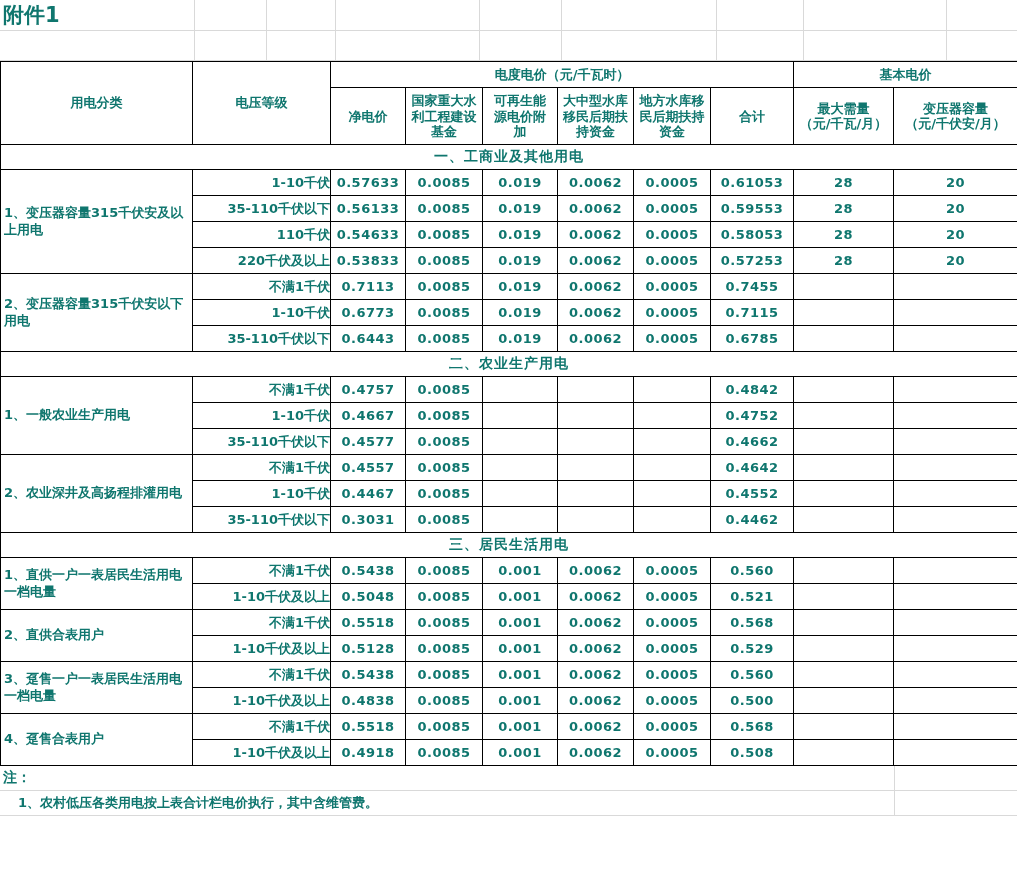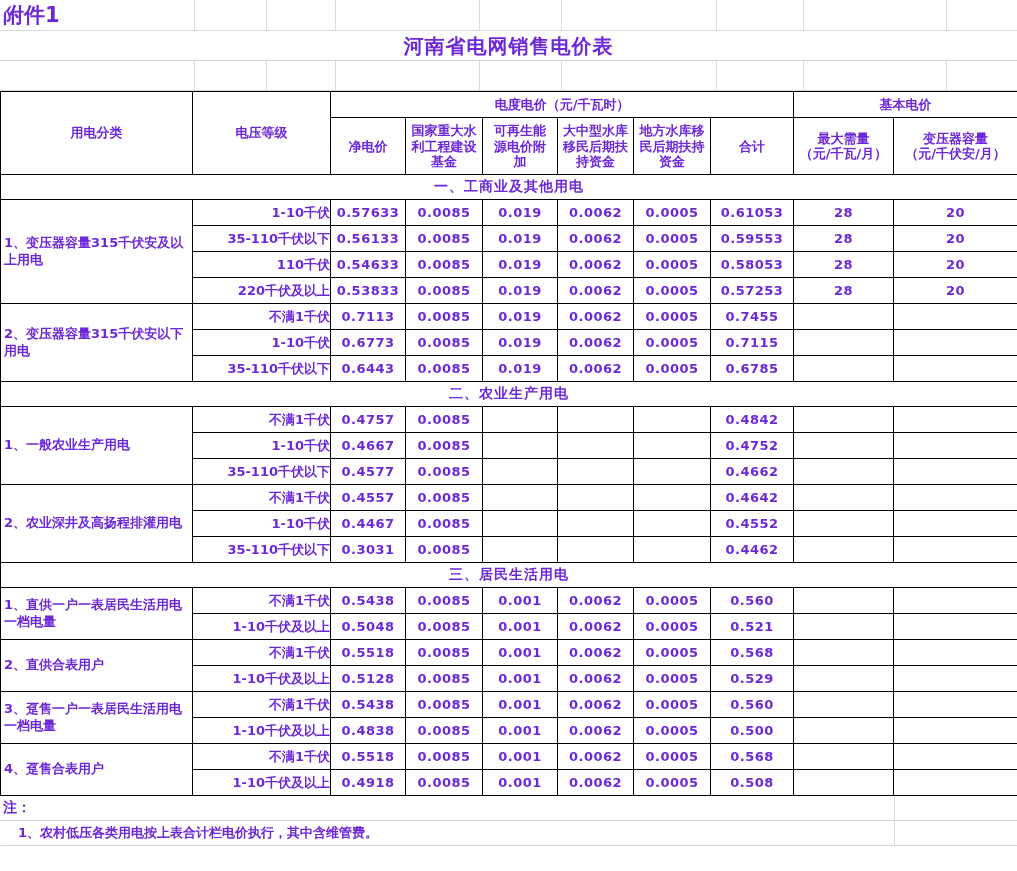--- a/index.html
+++ b/index.html
@@ -1,19 +1,19 @@
 <!DOCTYPE html>
 <html><head>
 <meta charset="utf-8">
 <style>
   html,body { margin:0; padding:0; background:#fff; }
   #page {
     position:relative; width:1017px; height:871px; background:#fff;
     font-family:"DejaVu Sans","Liberation Sans",sans-serif;
-    font-weight:bold; color:#6d28d9; overflow:hidden;border-radius:27px;
+    font-weight:bold; color:#0f766e; overflow:hidden;
   }
   
   .toprow { position:relative; box-sizing:border-box; border-bottom:1px solid #d9d9d9; }
   #toprow1 { height:31px; }
   #toprow2 { height:30px; text-align:center; }
   #toprow3 { height:30px; }
   .attach { font-size:21px; line-height:30px; padding-left:3px; display:inline-block; }
   .doc-title { font-size:20px; line-height:30px; letter-spacing:1px; }
   .vline { position:absolute; top:0; width:1px; height:100%; background:#d9d9d9; }
 
@@ -49,23 +49,20 @@
       <i class="vline" style="left:266px"></i>
       <i class="vline" style="left:335px"></i>
       <i class="vline" style="left:479px"></i>
       <i class="vline" style="left:561px"></i>
       <i class="vline" style="left:716px"></i>
       <i class="vline" style="left:803px"></i>
       <i class="vline" style="left:946px"></i>
     </span>
   </div>
 
-  <div id="toprow2" class="toprow">
-    <span class="doc-title">河南省电网销售电价表</span>
-  </div>
 
   <div id="toprow3" class="toprow">
     <span>
       <i class="vline" style="left:194px"></i>
       <i class="vline" style="left:266px"></i>
       <i class="vline" style="left:335px"></i>
       <i class="vline" style="left:479px"></i>
       <i class="vline" style="left:561px"></i>
       <i class="vline" style="left:716px"></i>
       <i class="vline" style="left:803px"></i>

